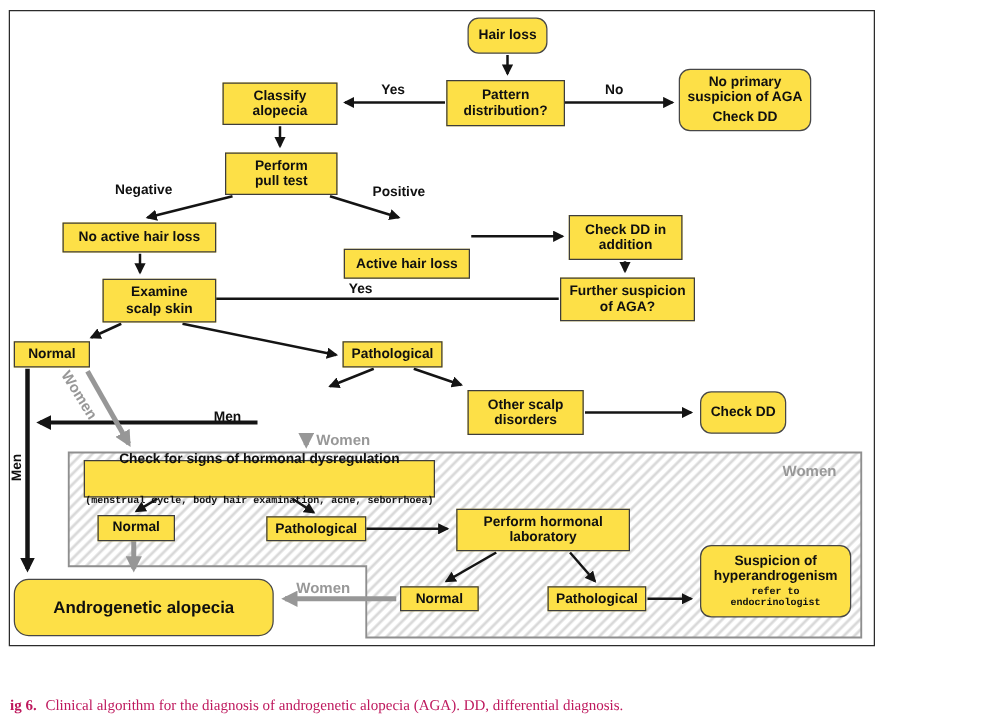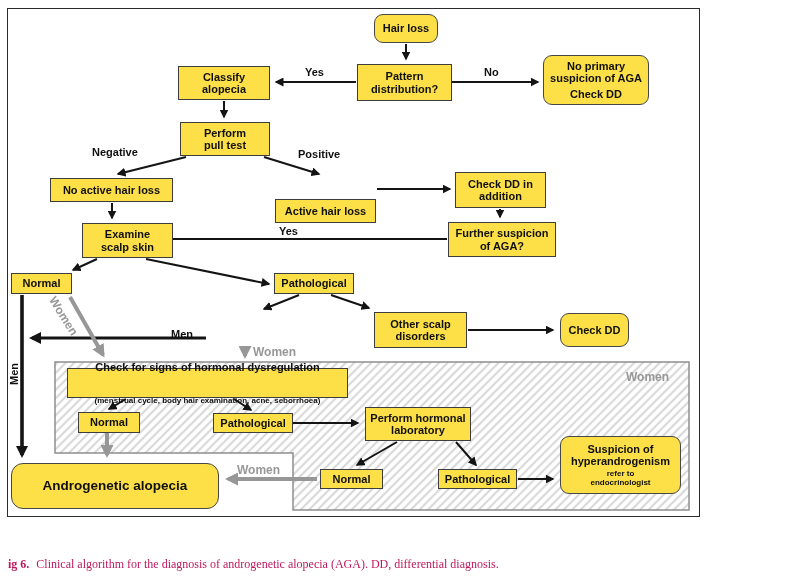--- a/index.html
+++ b/index.html
@@ -5,21 +5,21 @@
   html,body{margin:0;padding:0;background:#ffffff;}
   .stage{position:relative;width:788px;height:577px;background:#ffffff;overflow:hidden;
          font-family:"Liberation Sans",sans-serif;}
   .frame{position:absolute;left:7px;top:8px;width:691px;height:507px;border:1px solid #2b2b2b;}
   svg.wires{position:absolute;left:0;top:0;width:788px;height:577px;}
   .box{position:absolute;box-sizing:border-box;background:#fde047;border:1.5px solid #3d3d3d;
        display:flex;flex-direction:column;align-items:center;justify-content:center;
        text-align:center;font-weight:bold;font-size:11px;line-height:1.12;color:#101010;}
   .box span{white-space:pre-line;display:block;}
   .round{border-radius:9px;border-color:#474747;}
-  .sub{font-weight:bold;font-size:8px;line-height:1.15;margin-top:1px;}
+  .sub{font-weight:bold;font-size:8px;line-height:1.15;margin-top:1px;font-family:Liberation Mono, monospace;}
   .gap{margin-top:4px;}
   .big{font-size:13.5px;}
   .lbl{position:absolute;font-weight:bold;font-size:11px;color:#101010;white-space:nowrap;}
   .lbl.gray{color:#989898;font-size:12px;}
   .lbl.women-diag{transform:rotate(58deg);transform-origin:left top;}
   .lbl.men-vert{width:34px;text-align:center;transform:rotate(-90deg);}
   .caption{position:absolute;left:8px;top:557px;width:520px;
            font-family:"Liberation Serif",serif;font-size:12px;color:#be185d;}
   .caption b{margin-right:7px;}
 </style>
@@ -157,21 +157,21 @@
   </div>
 
   <div class="box" style="left:78px;top:412px;width:62px;height:21px;">
     <span>Normal</span>
   </div>
 
   <div class="box" style="left:213px;top:413px;width:80px;height:20px;">
     <span>Pathological</span>
   </div>
 
-  <div class="box" style="left:365px;top:407px;width:106px;height:34px;">
+  <div class="box" style="left:365px;top:407px;width:139px;height:34px;">
     <span>Perform hormonal
 laboratory</span>
   </div>
 
   <div class="box" style="left:320px;top:469px;width:63px;height:20px;">
     <span>Normal</span>
   </div>
 
   <div class="box" style="left:438px;top:469px;width:79px;height:20px;">
     <span>Pathological</span>

